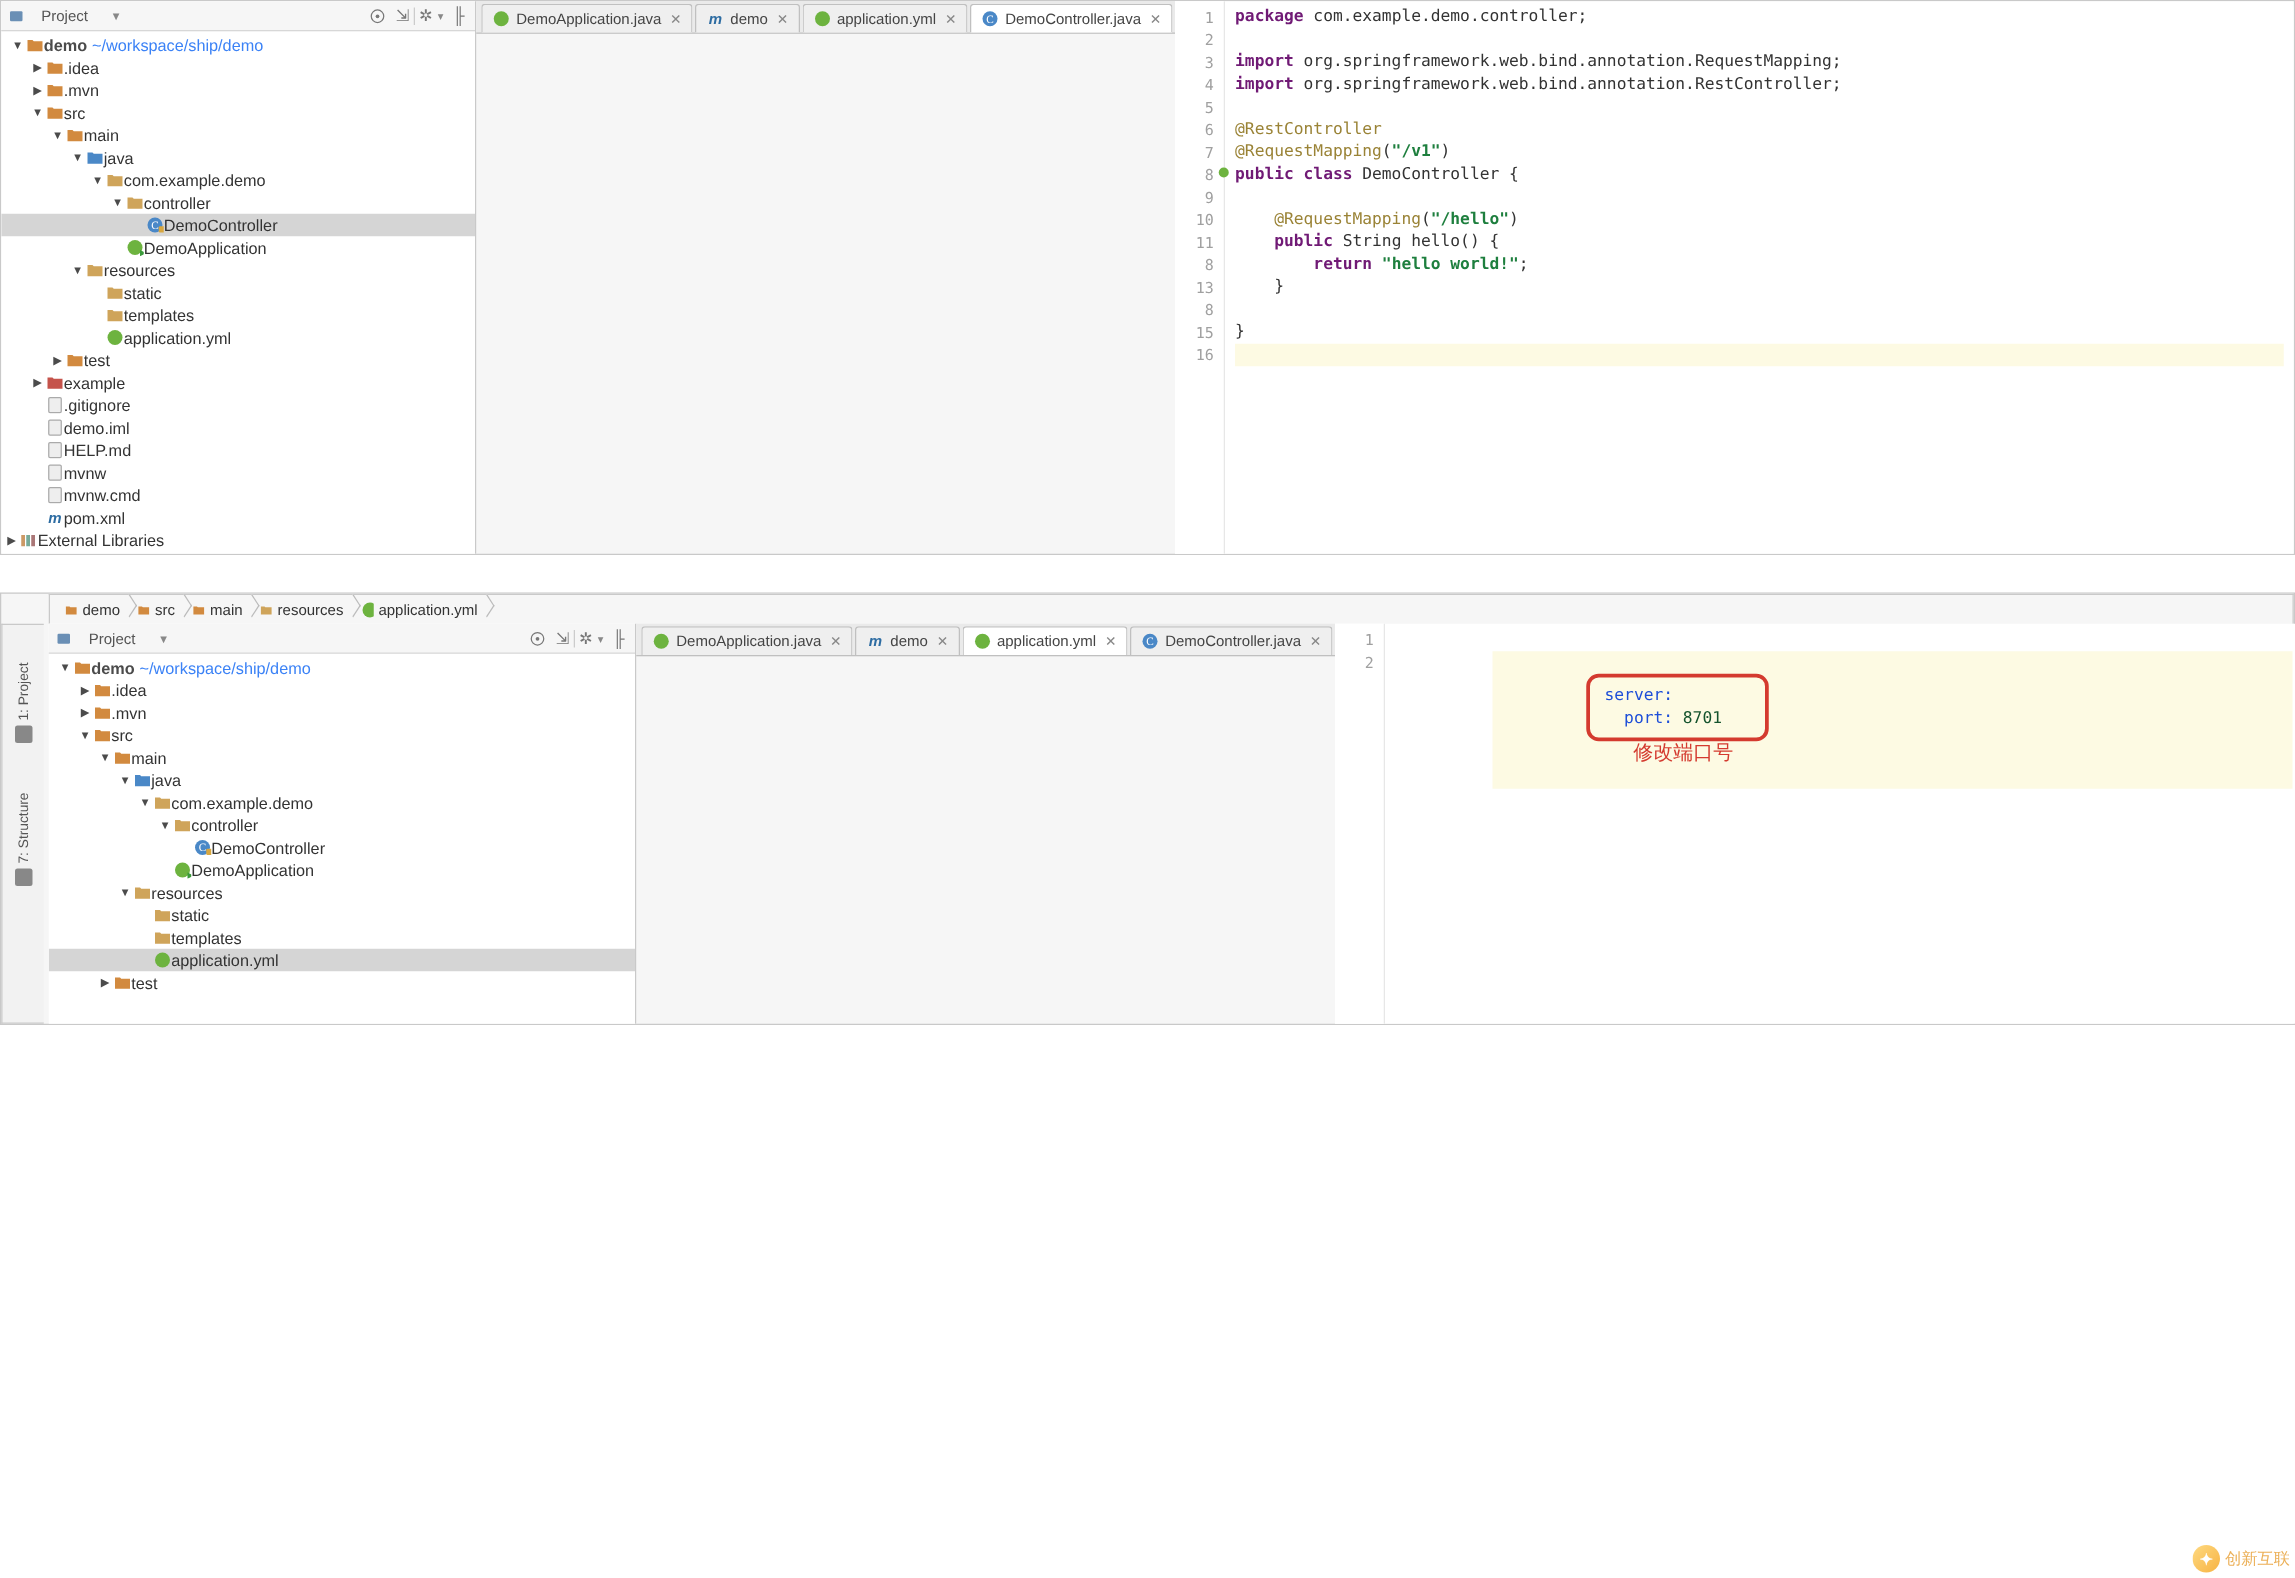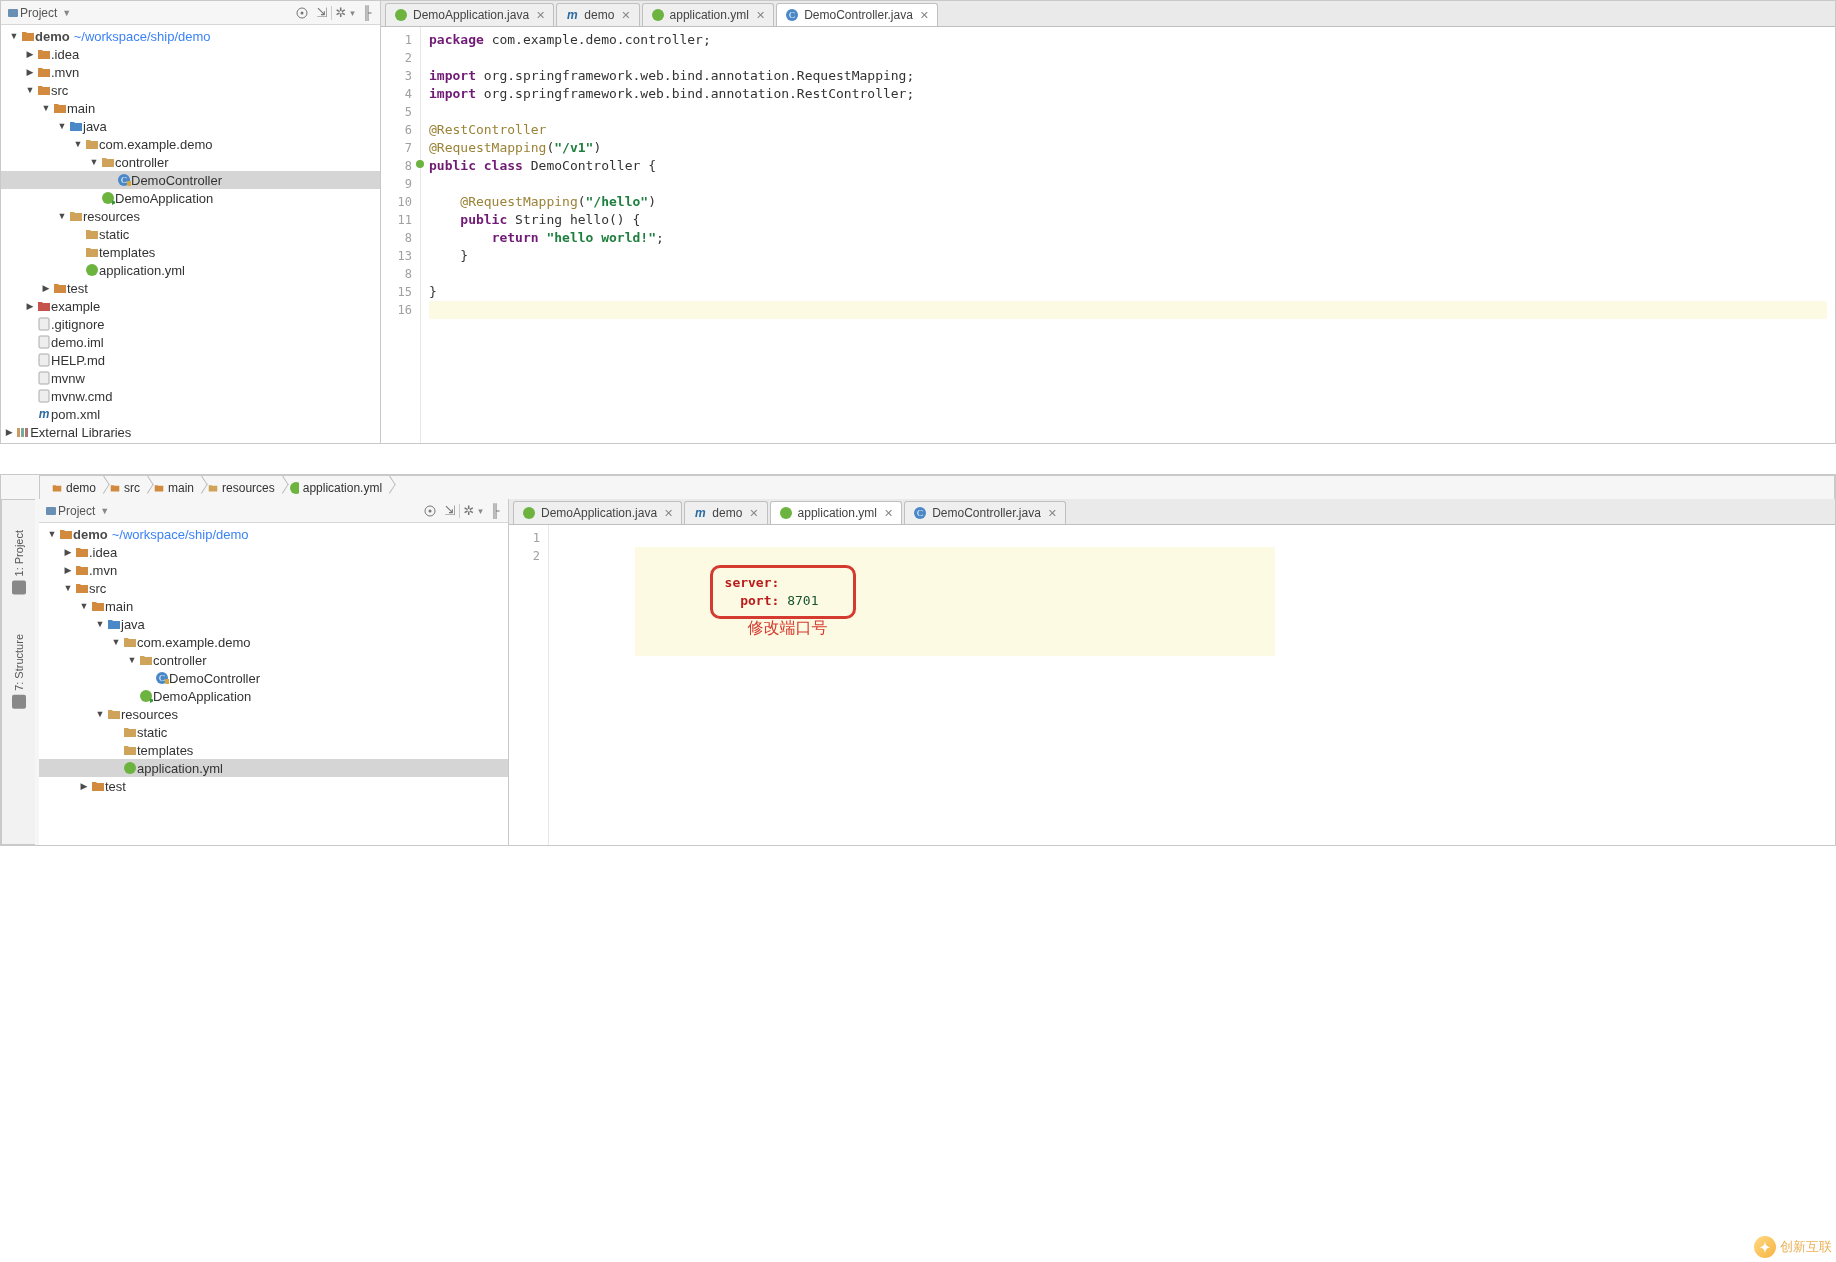--- a/index.html
+++ b/index.html
@@ -20,21 +20,21 @@
 .crumb{display:flex;align-items:center;padding:0 8px 0 6px;position:relative;height:100%;color:#333}
 .crumb svg{margin-right:4px}
 .crumb::after{content:"";position:absolute;right:-5px;top:3px;width:10px;height:10px;border-top:1px solid #bbb;border-right:1px solid #bbb;transform:rotate(45deg) skew(12deg,12deg);background:#f6f6f6}
 
 
 .ide-body{display:flex;align-items:stretch}
 
 
 .sidebar{width:380px;border-right:1px solid #c9c9c9;background:#fff;display:flex;flex-direction:column}
 .side-header{display:flex;align-items:center;height:24px;border-bottom:1px solid #d7d7d7;background:#f6f6f6;padding:0 6px}
-.side-header .title{display:flex;align-items:center;gap:1px;color:#555;font-size:12px}
+.side-header .title{display:flex;align-items:center;gap:14px;color:#555;font-size:12px}
 .side-header .spacer{flex:1}
 .side-header .hicon{width:14px;height:14px;display:inline-flex;align-items:center;justify-content:center;color:#777;cursor:pointer;margin-left:6px}
 .side-header .dd{font-size:9px;color:#888;padding:0 4px}
 .side-header .sep{width:1px;height:14px;background:#ccc;margin:0 2px}
 
 .tree{flex:1;overflow:auto;padding:2px 0;font-size:13px}
 .node{display:flex;align-items:center;height:18px;white-space:nowrap;cursor:pointer}
 .node.sel{background:#d5d5d5}
 .twist{display:inline-block;width:10px;margin-right:2px;font-size:9px;color:#4b4b4b;text-align:center}
 .gap{display:inline-block}
@@ -46,41 +46,41 @@
 .ico{display:inline-flex;width:14px;height:14px;align-items:center;justify-content:center}
 .fold-orange svg path{fill:#d28a3f}
 .fold-blue svg path{fill:#4a88c7}
 .fold-pkg svg path{fill:#cfa45a}
 .fold-res svg path{fill:#cfa45a}
 .fold-red svg path{fill:#c5534b}
 .file-txt svg rect{fill:#eee;stroke:#aaa}
 .maven{color:#2d6ca2;font-weight:700;font-style:italic;font-size:12px}
 
 
-.editor{flex:1;display:flex;flex-direction:column;min-width:0}
+.editor{flex:1;display:flex;min-width:0}
 .tabbar{display:flex;align-items:flex-end;height:26px;background:#eaeaea;border-bottom:1px solid #c0c0c0;padding-left:4px}
 .tab{display:flex;align-items:center;gap:5px;padding:0 8px;height:23px;border:1px solid #c0c0c0;border-bottom:none;border-radius:3px 3px 0 0;background:#efefef;margin-right:2px;font-size:12px;color:#444;cursor:pointer}
 .tab.active{background:#fff}
 .tab .tclose{font-size:11px;color:#888;margin-left:2px}
 
 .codewrap{display:flex;flex:1;background:#fff;min-height:250px}
 .gutter{width:40px;text-align:right;padding:4px 8px 4px 0;color:#a0a0a0;background:#fff;border-right:1px solid #e7e7e7;font-family:Menlo,Consolas,monospace;font-size:12px;line-height:18px}
 .gutter .mk{position:relative}
 .gutter .mk::after{content:"";position:absolute;right:-12px;top:3px;width:8px;height:8px;border-radius:50%;background:#6db33f}
 .code{flex:1;padding:4px 8px;font-family:Menlo,Consolas,monospace;font-size:13px;line-height:18px;white-space:pre}
 .kw{color:#701a75;font-weight:600}
 .an{color:#9a8336}
 .str{color:#1e7f3e;font-weight:600}
 .hl{background:#fdfae3}
 .code .ln{display:block}
 
 
 .redbox{border:3px solid #d43a2f;border-radius:10px;padding:6px 34px 6px 12px;display:inline-block;margin-left:-4px}
 .annot{color:#d43a2f;font-size:16px;margin-left:34px}
-.ymlk{color:#b91c1c;font-weight:700}
+.ymlk{color:#1d4ed8;font-weight:400}
 .ymlv{color:#14532d}
 
 
 .watermark{position:fixed;right:4px;bottom:4px;display:flex;align-items:center;gap:4px;opacity:.85;font-size:13px;color:#e8a23a}
 .watermark .wmico{width:22px;height:22px;border-radius:50%;background:linear-gradient(135deg,#ffd36b,#f5a623);display:flex;align-items:center;justify-content:center;color:#fff;font-weight:700}
 </style>
 </head>
 <body>
 
 <div class="ide pane1">

